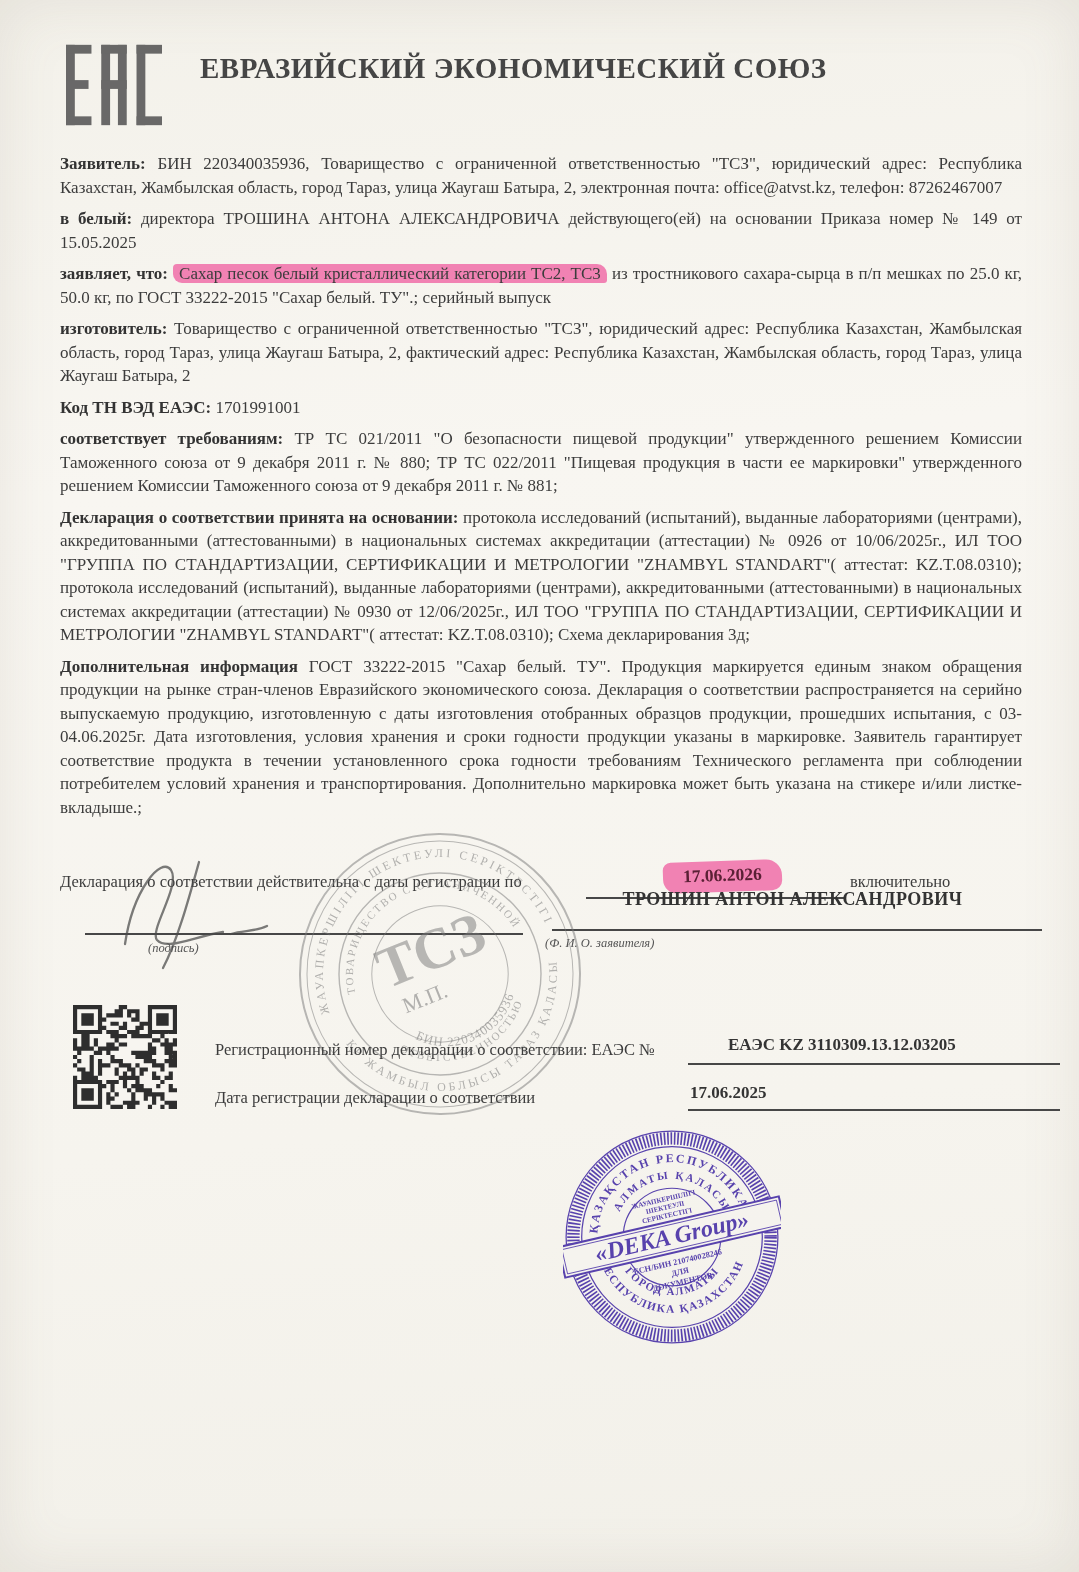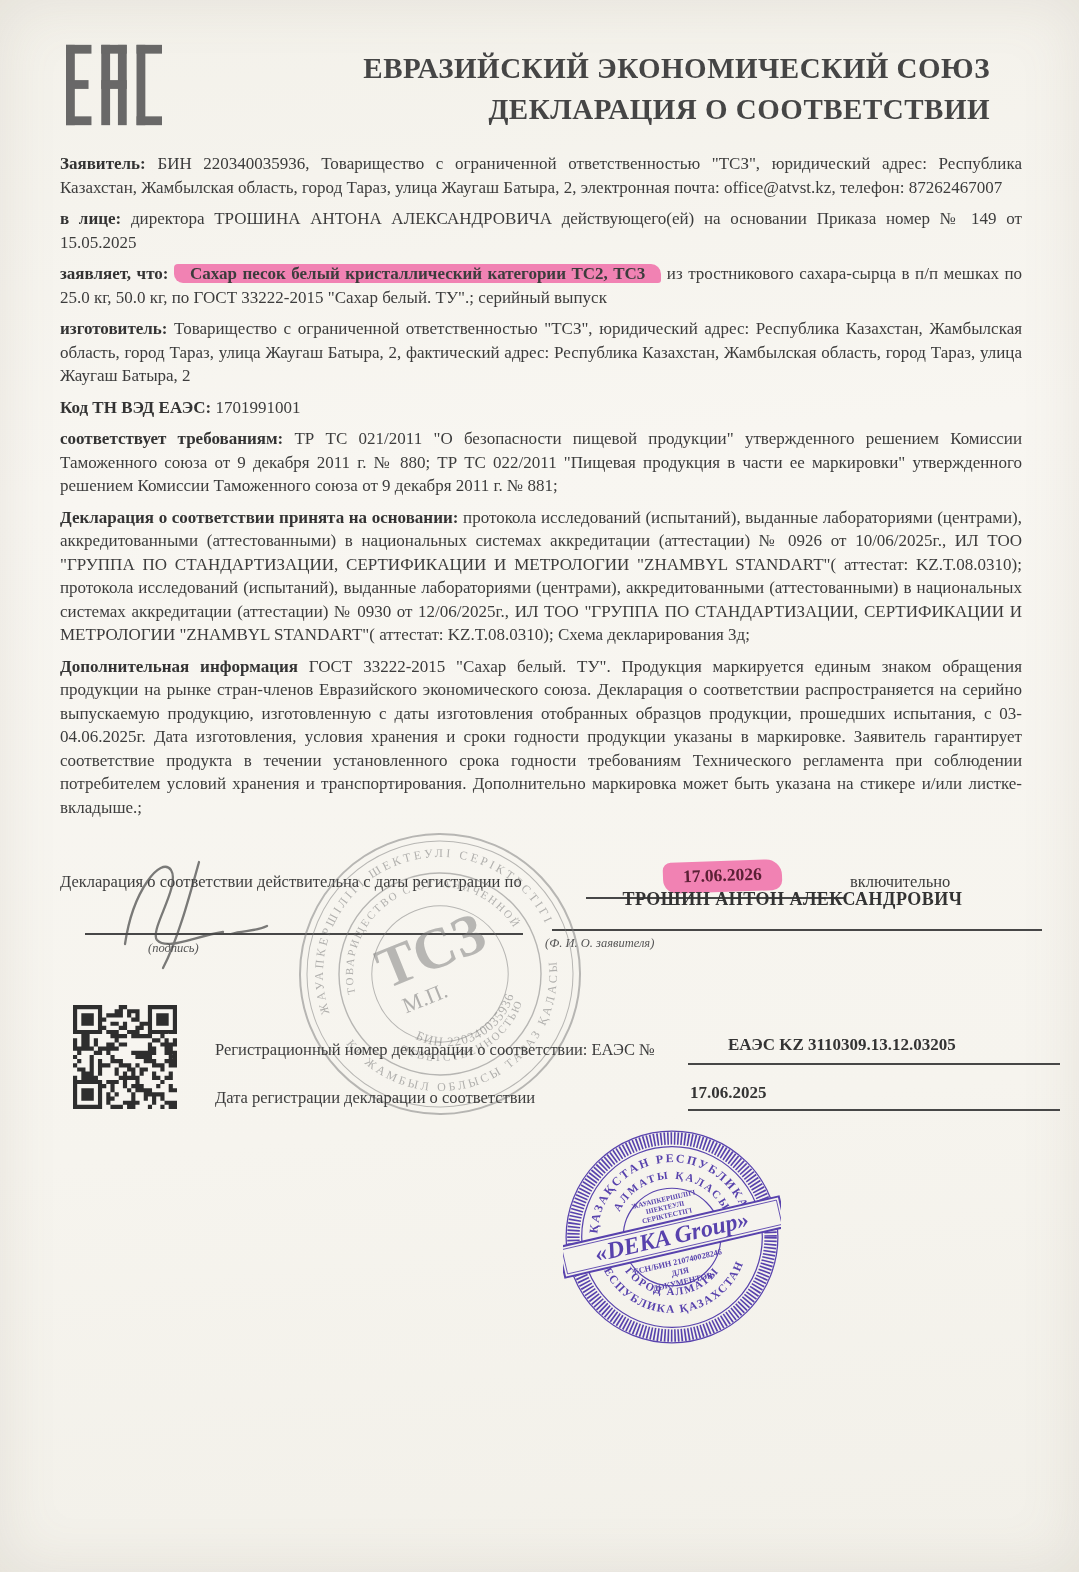--- a/index.html
+++ b/index.html
@@ -3,32 +3,32 @@
 <meta charset="utf-8">
 <style>
   html,body{margin:0;padding:0;background:#d9d7d2;}
   .page{
     position:relative;width:1079px;height:1572px;margin:0 auto;overflow:hidden;
     background:linear-gradient(175deg,#f3f1ea 0%,#f8f6f1 30%,#f6f4ee 70%,#f2f0e9 100%);
     font-family:"Liberation Serif","DejaVu Serif",serif;color:#3e3e3e;
     box-shadow:inset 0 0 60px rgba(120,110,90,.12);
   }
   .title{
-    position:absolute;left:200px;top:48px;width:790px;text-align:right;
+    position:absolute;left:200px;top:48px;width:790px;text-align:left;
     font-weight:bold;font-size:29px;line-height:41px;color:#454545;letter-spacing:.5px;
   }
   .doc-text{
     position:absolute;left:60px;top:152px;width:962px;
     font-size:17px;line-height:23.5px;text-align:justify;color:#3c3c3c;
   }
   .doc-text p{margin:0 0 8px;}
   .doc-text b{color:#333;}
   .hl{
-    background:#f182b3;padding:0 16px;border-radius:4px 10px 3px 9px;
-    box-decoration-break:clone;font-weight:bold;-webkit-box-decoration-break:clone;
+    background:#f182b3;padding:0 6px;border-radius:4px 10px 3px 9px;
+    box-decoration-break:clone;-webkit-box-decoration-break:clone;
   }
   .abs{position:absolute;}
   .small-caption{font-style:italic;font-size:12.5px;color:#555;text-align:left;}
   .rule{position:absolute;height:2px;background:#474747;}
   .hl-date{
     position:absolute;left:663px;top:861px;transform:rotate(-2deg);
     background:#f182b3;color:#5a2035;font-weight:bold;font-size:17.5px;
     padding:4px 20px 6px;border-radius:8px 16px 10px 14px;
   }
   .value{font-weight:bold;font-size:17px;color:#343434;}
@@ -52,26 +52,25 @@
       <rect x="36" y="0" width="26" height="9"></rect>
         <rect x="36" y="36" width="26" height="9"></rect>
       <rect x="72" y="0" width="9" height="82"></rect>
         <rect x="72" y="0" width="26" height="9"></rect>
       <rect x="72" y="73" width="26" height="9"></rect>
     </g>
   </svg>
 
   <div class="title">
     <div>ЕВРАЗИЙСКИЙ ЭКОНОМИЧЕСКИЙ СОЮЗ</div>
-    <div>ДЕКЛАРАЦИЯ О СООТВЕТСТВИИ</div>
   </div>
 
   <div class="doc-text">
     <p><b>Заявитель:</b><span> БИН 220340035936, Товарищество с ограниченной ответственностью "ТСЗ", юридический адрес: Республика Казахстан, Жамбылская область, город Тараз, улица Жаугаш Батыра, 2, электронная почта: office@atvst.kz, телефон: 87262467007</span></p>
-    <p><b>в лице:</b><span> директора ТРОШИНА АНТОНА АЛЕКСАНДРОВИЧА действующего(ей) на основании Приказа номер № 149 от 15.05.2025</span></p>
+    <p><b>в белый:</b><span> директора ТРОШИНА АНТОНА АЛЕКСАНДРОВИЧА действующего(ей) на основании Приказа номер № 149 от 15.05.2025</span></p>
     <p><b>заявляет, что:</b> <span class="hl">Сахар песок белый кристаллический категории ТС2, ТС3</span><span> из тростникового сахара-сырца в п/п мешках по 25.0 кг, 50.0 кг, по ГОСТ 33222-2015 "Сахар белый. ТУ".; серийный выпуск</span></p>
     <p><b>изготовитель:</b><span> Товарищество с ограниченной ответственностью "ТСЗ", юридический адрес: Республика Казахстан, Жамбылская область, город Тараз, улица Жаугаш Батыра, 2, фактический адрес: Республика Казахстан, Жамбылская область, город Тараз, улица Жаугаш Батыра, 2</span></p>
     <p><b>Код ТН ВЭД ЕАЭС:</b><span> 1701991001</span></p>
     <p><b>соответствует требованиям:</b><span> ТР ТС 021/2011 "О безопасности пищевой продукции" утвержденного решением Комиссии Таможенного союза от 9 декабря 2011 г. № 880; ТР ТС 022/2011 "Пищевая продукция в части ее маркировки" утвержденного решением Комиссии Таможенного союза от 9 декабря 2011 г. № 881;</span></p>
     <p><b>Декларация о соответствии принята на основании:</b><span> протокола исследований (испытаний), выданные лабораториями (центрами), аккредитованными (аттестованными) в национальных системах аккредитации (аттестации) № 0926 от 10/06/2025г., ИЛ ТОО "ГРУППА ПО СТАНДАРТИЗАЦИИ, СЕРТИФИКАЦИИ И МЕТРОЛОГИИ "ZHAMBYL STANDART"( аттестат: KZ.T.08.0310); протокола исследований (испытаний), выданные лабораториями (центрами), аккредитованными (аттестованными) в национальных системах аккредитации (аттестации) № 0930 от 12/06/2025г., ИЛ ТОО "ГРУППА ПО СТАНДАРТИЗАЦИИ, СЕРТИФИКАЦИИ И МЕТРОЛОГИИ "ZHAMBYL STANDART"( аттестат: KZ.T.08.0310); Схема декларирования 3д;</span></p>
     <p><b>Дополнительная информация</b><span> ГОСТ 33222-2015 "Сахар белый. ТУ". Продукция маркируется единым знаком обращения продукции на рынке стран-членов Евразийского экономического союза. Декларация о соответствии распространяется на серийно выпускаемую продукцию, изготовленную с даты изготовления отобранных образцов продукции, прошедших испытания, с 03-04.06.2025г. Дата изготовления, условия хранения и сроки годности продукции указаны в маркировке. Заявитель гарантирует соответствие продукта в течении установленного срока годности требованиям Технического регламента при соблюдении потребителем условий хранения и транспортирования. Дополнительно маркировка может быть указана на стикере и/или листке-вкладыше.;</span></p>
   </div>
 
   <div class="abs label-plain" style="left:60px;top:872px">Декларация о соответствии действительна с даты регистрации по</div>
   <div class="hl-date">17.06.2026</div>

